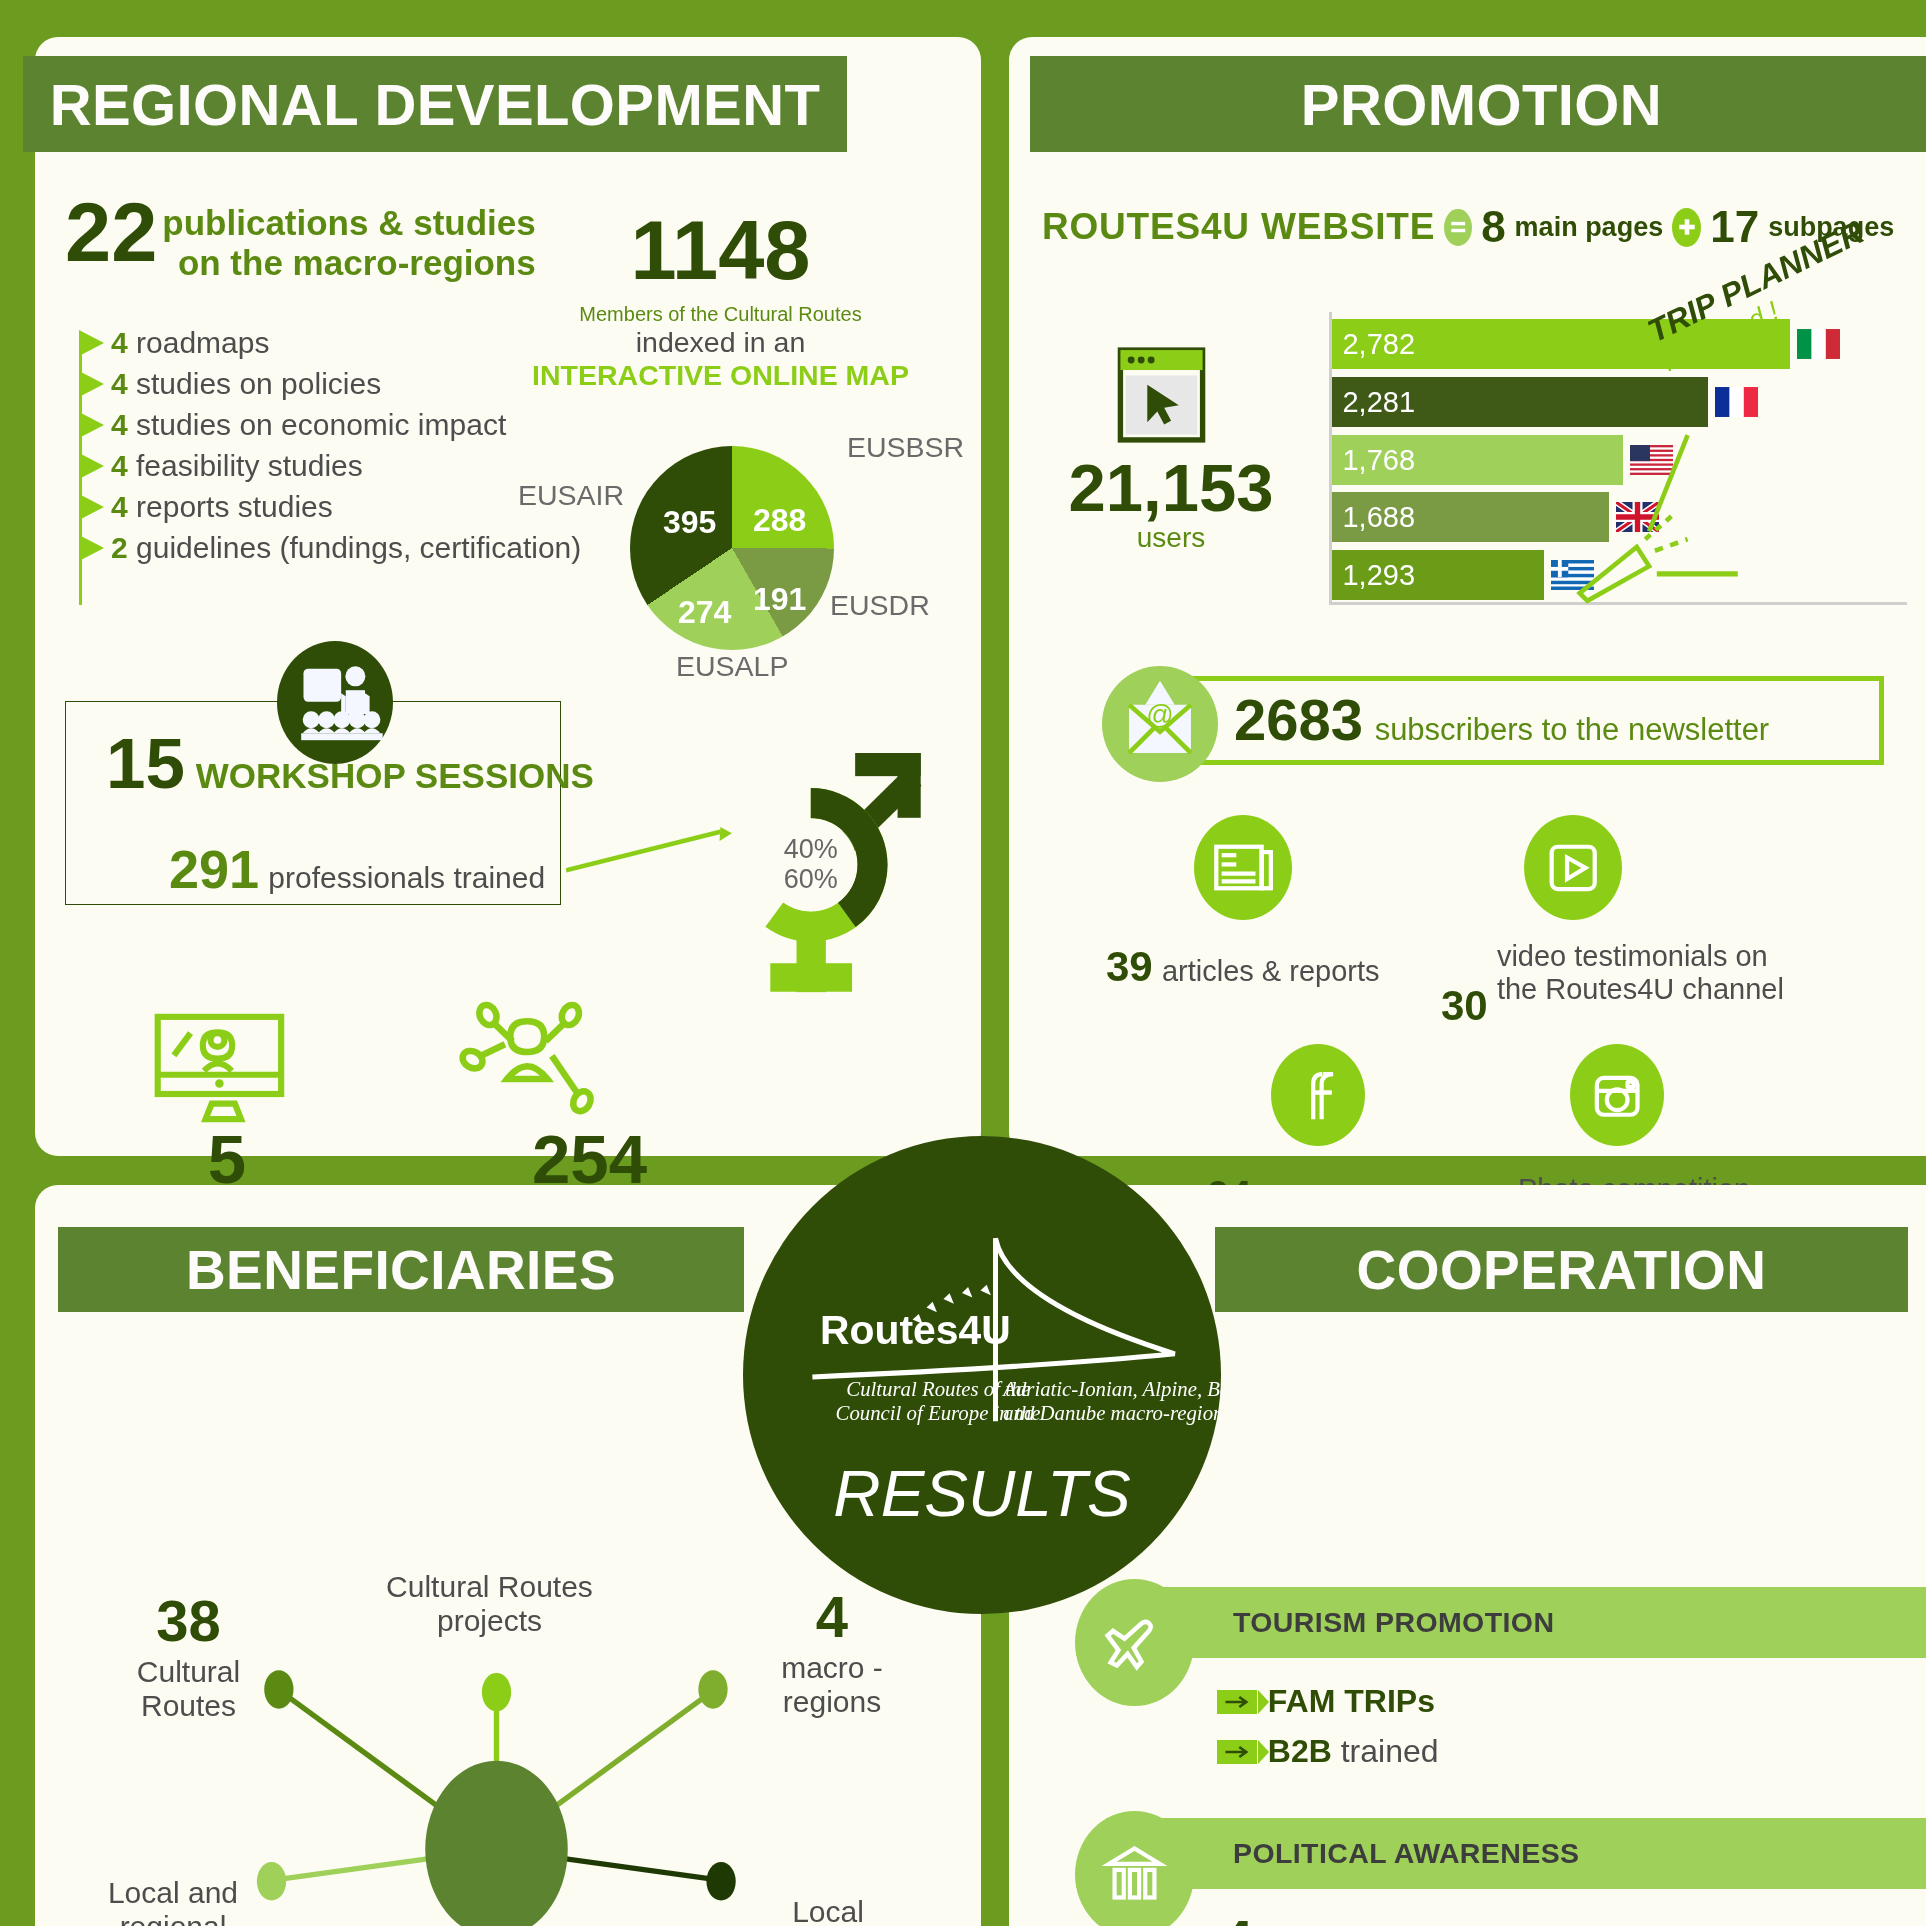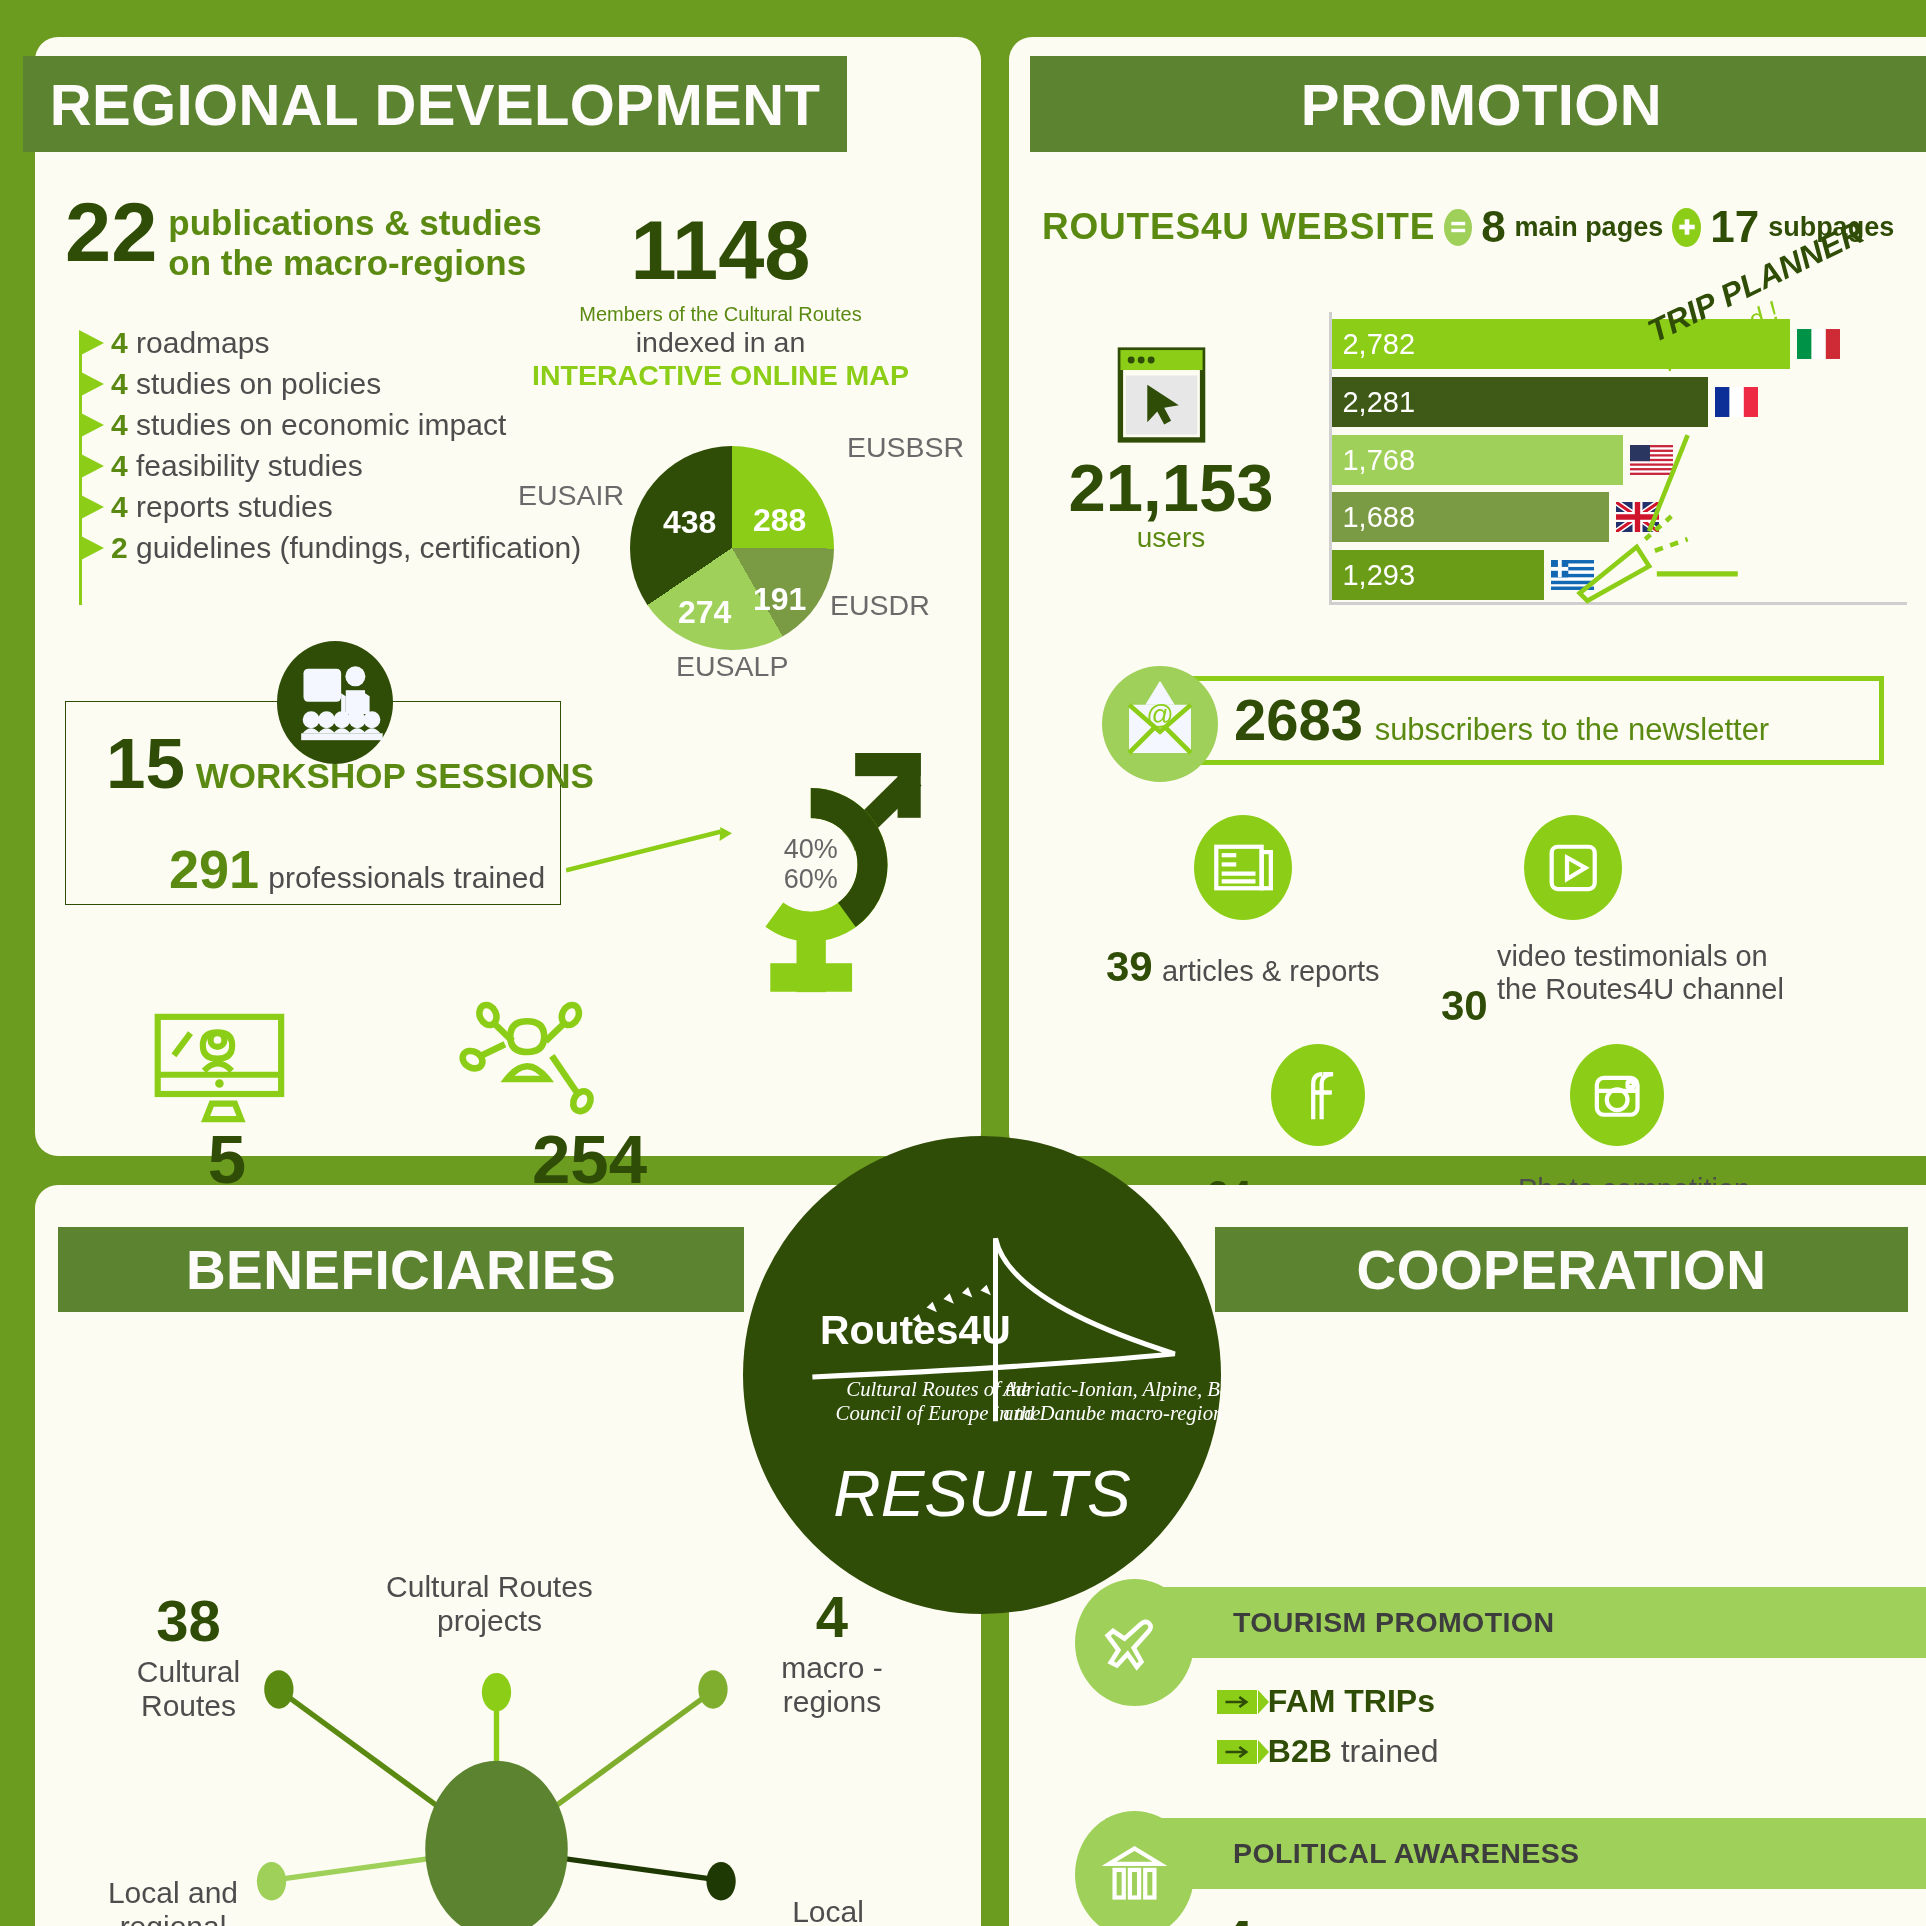--- a/index.html
+++ b/index.html
@@ -93,21 +93,21 @@
     border-radius:50%; background:#2f4d07; color:#fff;
   }
 </style>
 </head>
 <body>
 
 <div class="panel" id="p-regional"></div>
 <div class="hdr" id="h-regional">REGIONAL DEVELOPMENT</div>
 
 <div style="position:absolute;left:65px;top:196px;">
-  <div style="display:flex;align-items:flex-start;gap:11px;">
+  <div style="display:flex;align-items:flex-start;gap:5px;text-align:right;">
     <div class="num" style="font-size:83px;">22</div>
     <div style="padding-top:7px;">
       <div class="md bigtxt" style="font-size:35px;font-weight:bold;">publications &amp; studies</div>
       <div class="md bigtxt" style="font-size:35px;font-weight:bold;">on the macro-regions</div>
     </div>
   </div>
 </div>
 
 <div class="stem"></div>
 <div style="position:absolute;left:79px;top:326px;width:578px;">
@@ -142,21 +142,21 @@
   <div class="md" style="font-size:20px;margin-top:14px;">Members of the Cultural Routes</div>
   <div class="gy" style="font-size:28.5px;">indexed in an</div>
   <div class="lt" style="font-size:28.5px;font-weight:bold;">INTERACTIVE ONLINE MAP</div>
 </div>
 
 <div class="pie-wrap">
   <div class="pie"></div>
   <div class="pieval" style="left:123px;top:56px;">288</div>
   <div class="pieval" style="left:123px;top:135px;">191</div>
   <div class="pieval" style="left:48px;top:148px;">274</div>
-  <div class="pieval" style="left:33px;top:58px;">438</div>
+  <div class="pieval" style="left:33px;top:58px;">395</div>
   <div class="pielab" style="left:217px;top:-15.4px;">EUSBSR</div>
   <div class="pielab" style="left:200px;top:143px;">EUSDR</div>
   <div class="pielab" style="left:46px;top:204px;">EUSALP</div>
   <div class="pielab" style="left:-112px;top:33px;">EUSAIR</div>
 </div>
 
 <div class="wsbox"></div>
 <div class="circ-dark" style="left:277px;top:641px;width:116px;height:123px;">
   <svg width="116" height="123" viewBox="0 0 300 320">
       <g fill="#f4f7ff">

